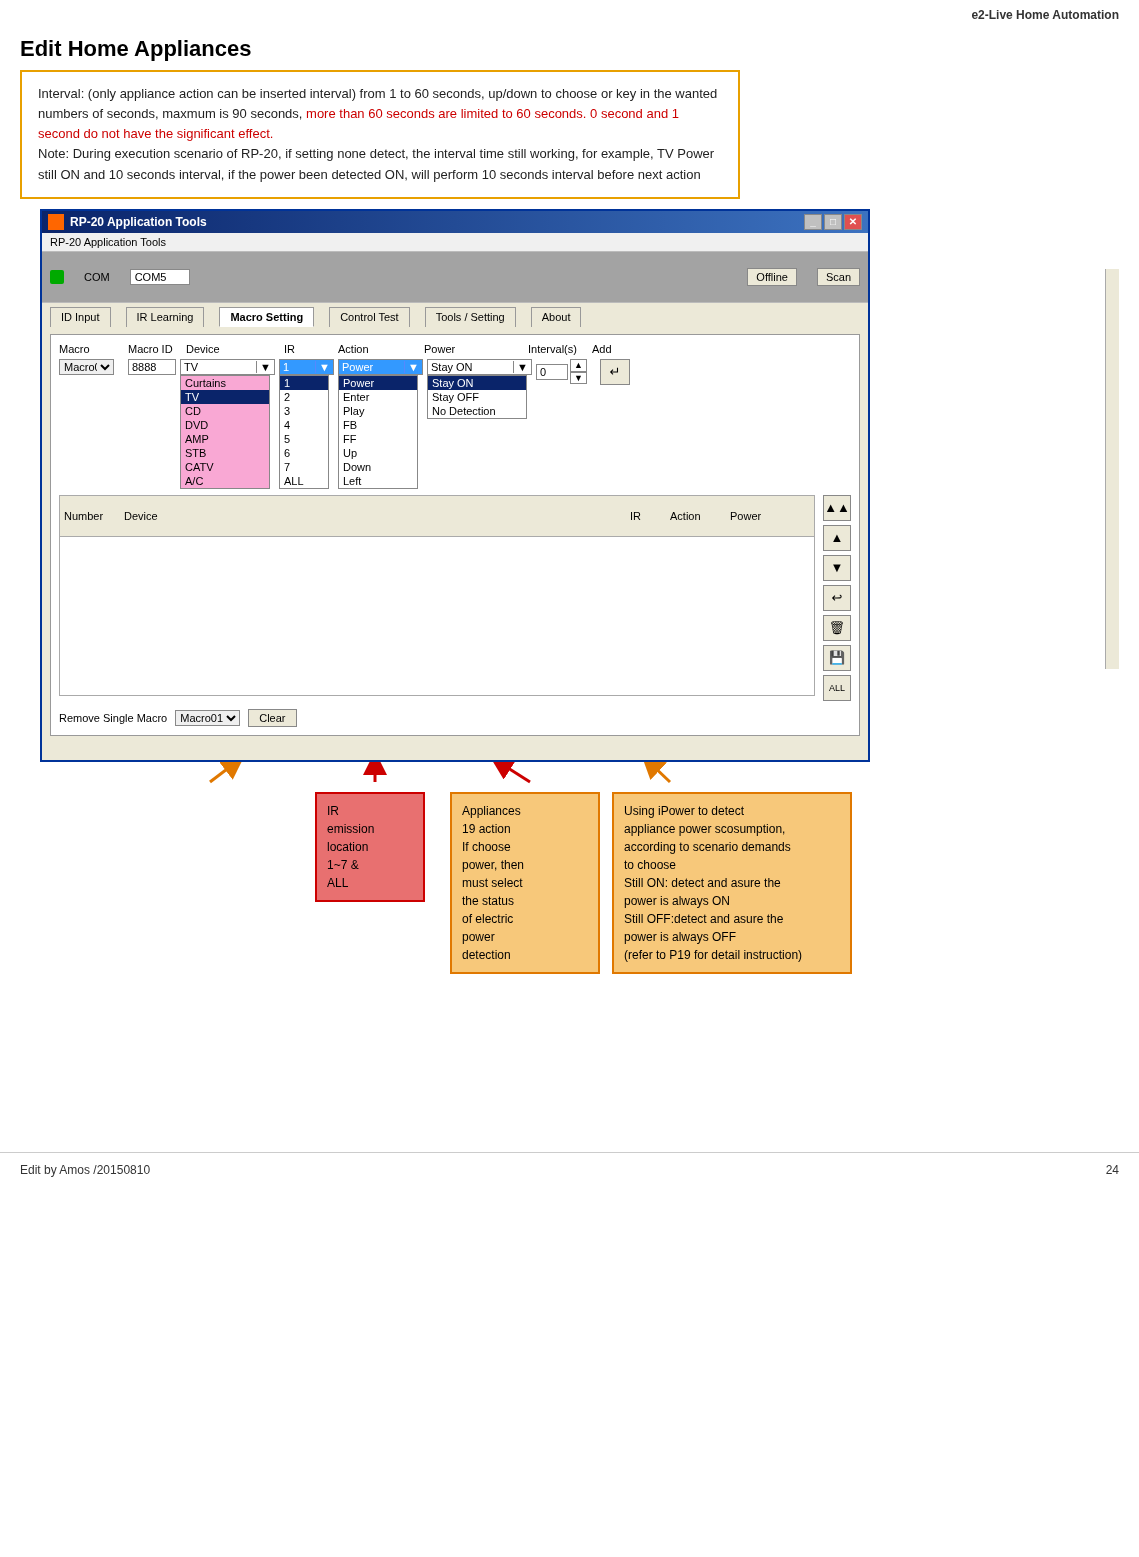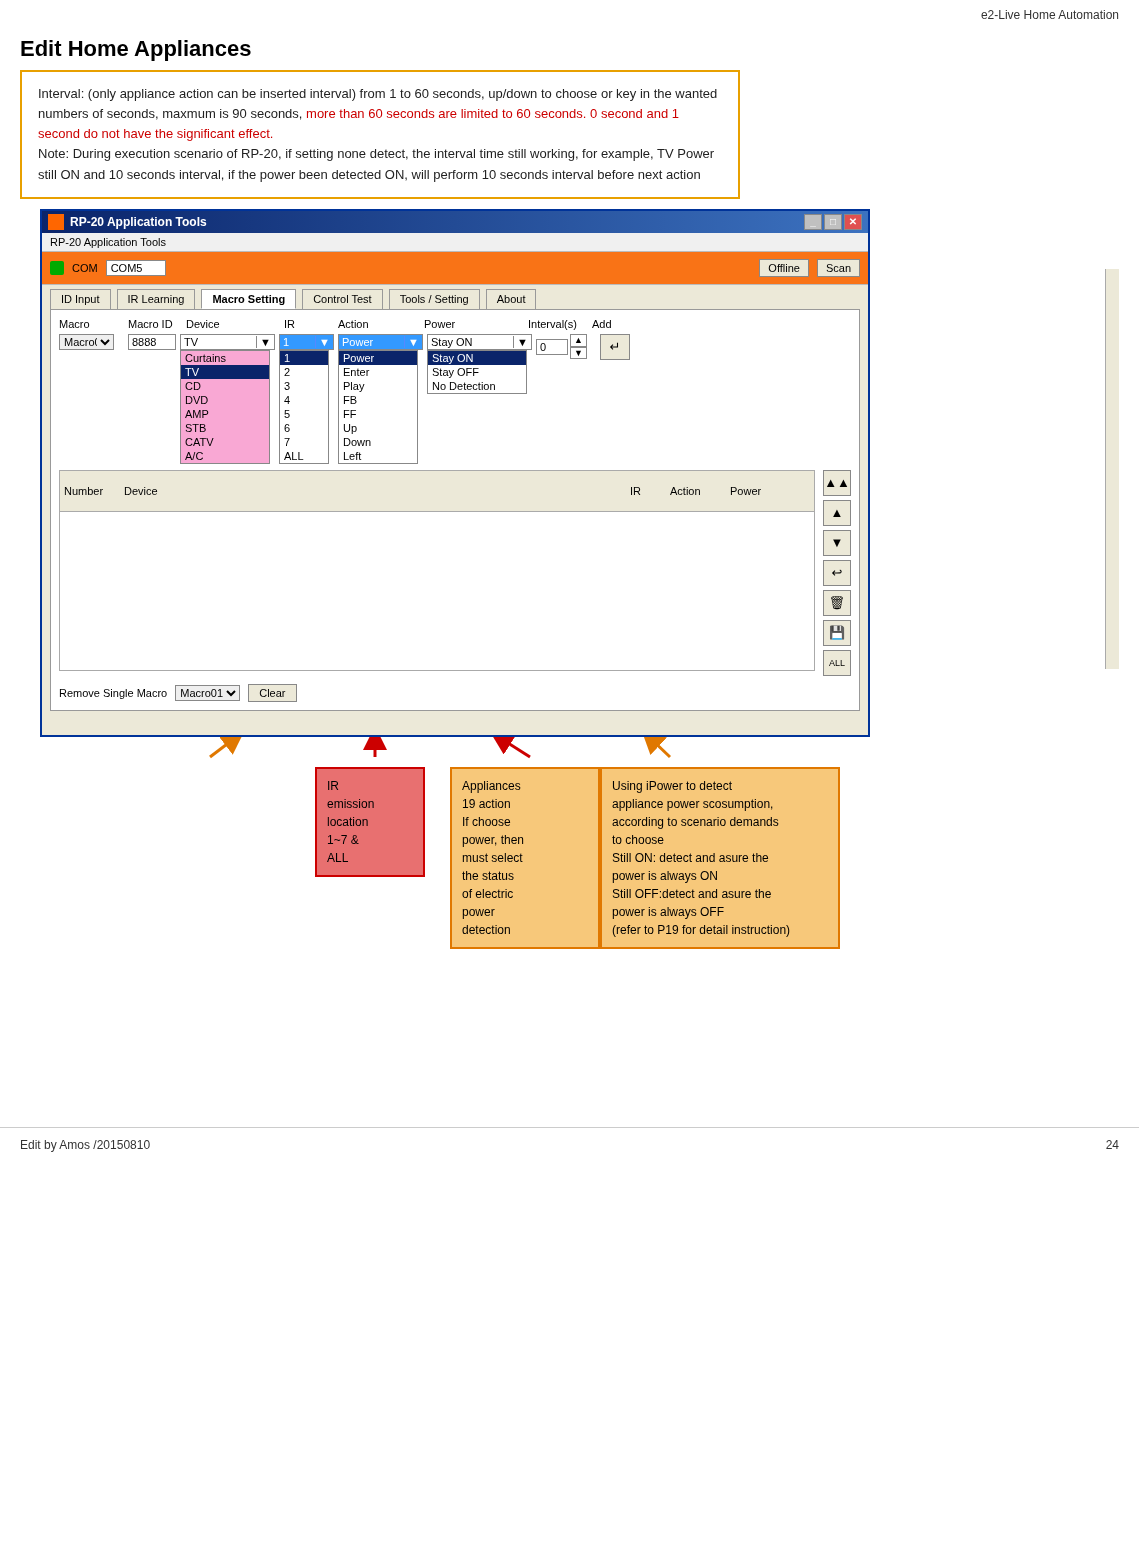--- a/index.html
+++ b/index.html
@@ -9,20 +9,21 @@
       background: #fff;
       width: 1139px;
       min-height: 1557px;
       position: relative;
     }
     .page-header {
       text-align: right;
       padding: 8px 20px 4px;
       font-size: 12px;
       color: #333;
+      font-weight: bold;
     }
     .page-title {
       font-size: 22px;
       font-weight: bold;
       padding: 10px 20px 8px;
     }
     .info-box {
       margin: 0 20px 10px 20px;
       border: 2px solid #e8a000;
       background: #fff;
@@ -82,23 +83,23 @@
     .app-menubar {
       padding: 3px 8px;
       font-size: 11px;
       color: #000;
       background: #f0f0f0;
       border-bottom: 1px solid #bbb;
     }
     .app-toolbar {
       display: flex;
       align-items: center;
-      padding: 7px 8px;
-      gap: 8px;
-      background: #f97316;
+      padding: 16px 8px;
+      gap: 20px;
+      background: #a3a3a3;
       border-bottom: 1px solid #bbb;
     }
     .com-label {
       font-size: 11px;
       color: #000;
     }
     .green-dot {
       width: 14px;
       height: 14px;
       background: #00aa00;
@@ -121,22 +122,22 @@
     }
     .scan-btn {
       background: #ece9d8;
       border: 1px solid #888;
       padding: 2px 8px;
       font-size: 11px;
       cursor: pointer;
     }
     .app-tabs {
       display: flex;
-      gap: 4px;
-      padding: 4px 8px 0;
+      gap: 13px;
+      padding: 4px 8px 7px;
       background: #ece9d8;
     }
     .tab {
       padding: 3px 10px;
       font-size: 11px;
       border: 1px solid #999;
       border-bottom: none;
       background: #ece9d8;
       cursor: pointer;
       margin-right: 2px;
@@ -494,21 +495,21 @@
 19 action
 If choose
     power, then
     must select
     the status
     of electric
     power
     detection</span>
   </div>
 
-  <div class="ann-box orange" style="left:580px; top:30px; width:240px;">
+  <div class="ann-box orange" style="left:592px; top:30px; width:240px;">
     <span style="white-space:pre-line;">Using iPower to detect
 appliance power scosumption,
 according to scenario demands
 to choose
 Still ON: detect and asure the
              power is always ON
 Still OFF:detect and asure the
              power is always OFF
 (refer to P19 for detail instruction)</span>
   </div>

